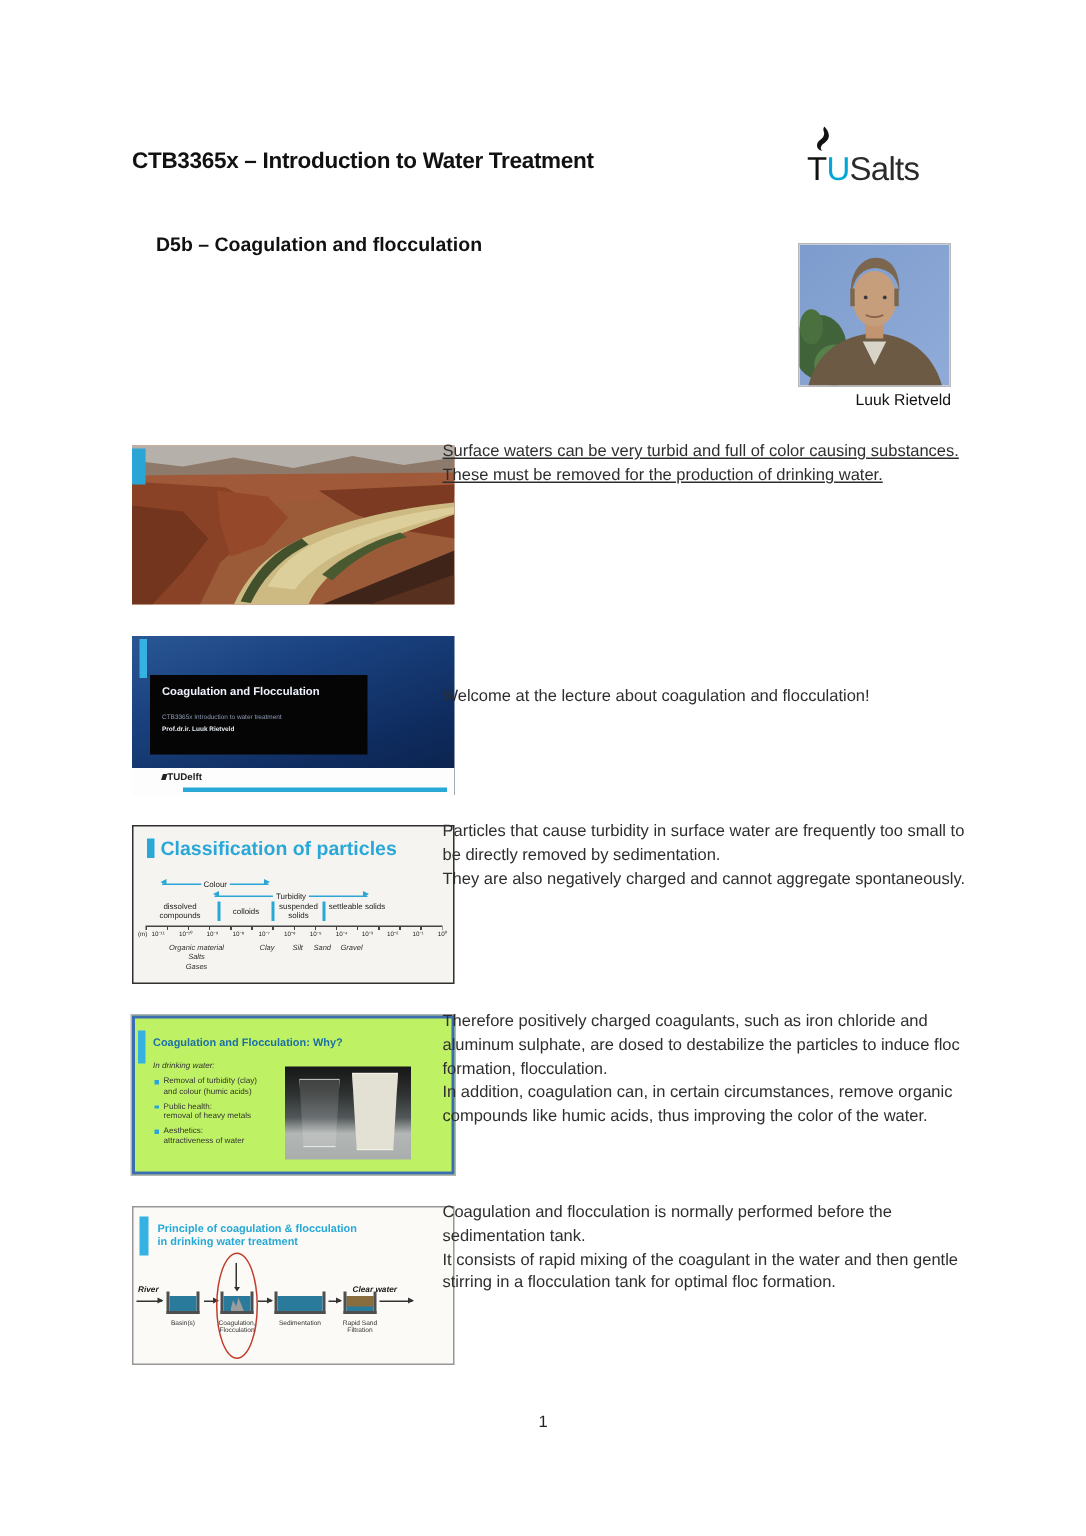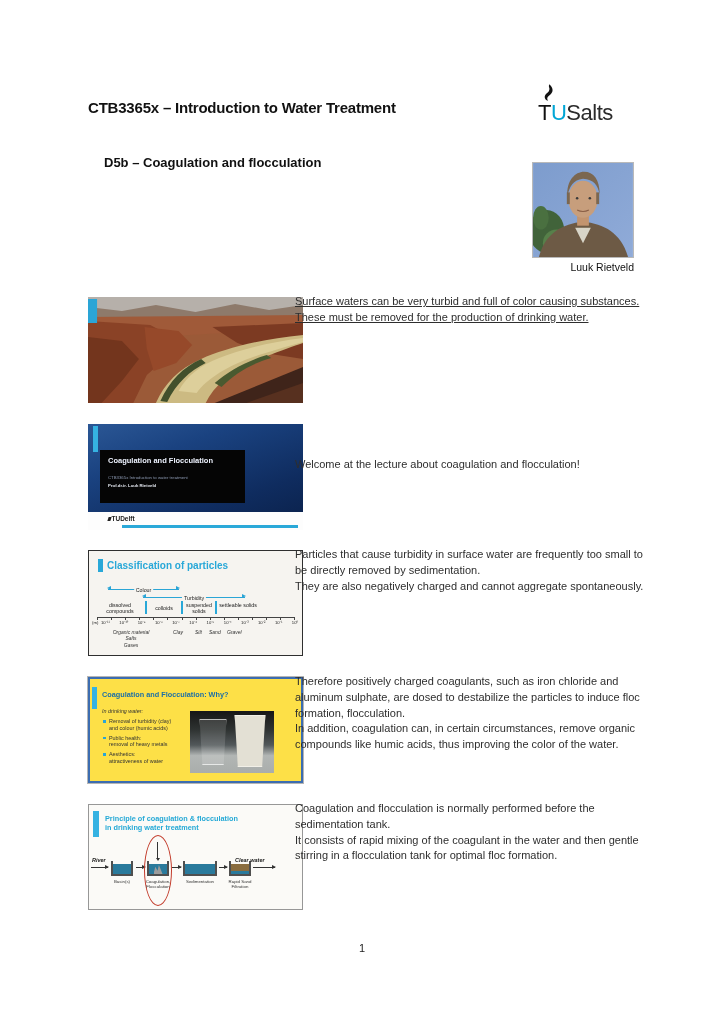--- a/index.html
+++ b/index.html
@@ -39,37 +39,37 @@
   .s2-author { margin-top: 2.5px; font-size: 4.3px; font-weight: bold; color: #e4e8f0; }
   .s2-footer { position: absolute; left: 0; right: 0; bottom: 0; height: 18px; background: #fdfdfd; }
   .s2-footer-logo { position: absolute; left: 20px; top: 3px; font-size: 6.5px; font-weight: bold; color: #222; }
   .s2-footer-logo::before { content: ""; display: inline-block; width: 2.5px; height: 4px; background: #222; margin-right: 1px; transform: skewX(-18deg); }
   .s2-strip { position: absolute; left: 34px; right: 5px; bottom: 2px; height: 3.5px; background: #2aa8d8; }
 
   
   .s3 { background: #f6f4f0; border: 1.5px solid #2f2f2f; }
   .s3-head { position: absolute; left: 9px; top: 8px; display: flex; gap: 4px; align-items: flex-start; }
   .cy-bar { display: inline-block; width: 5px; height: 13px; background: #29a8d8; }
-  .s3-title { font-size: 10px; font-weight: bold; color: #29a8d8; line-height: 13px; }
+  .s3-title { font-size: 13px; font-weight: bold; color: #29a8d8; line-height: 13px; }
   .darrow { position: absolute; height: 0; border-top: 1.2px solid #2aa5d6; }
   .darrow::before { content: ""; position: absolute; left: -1px; top: -3.6px; border-right: 4px solid #2aa5d6; border-top: 2.6px solid transparent; border-bottom: 2.6px solid transparent; }
   .darrow::after { content: ""; position: absolute; right: -1px; top: -3.6px; border-left: 4px solid #2aa5d6; border-top: 2.6px solid transparent; border-bottom: 2.6px solid transparent; }
   .dlabel { position: absolute; left: 50%; top: -4.5px; transform: translateX(-50%); background: #f6f4f0; padding: 0 2px; font-size: 5.3px; line-height: 8px; color: #222; white-space: nowrap; }
   .s3-cat { position: absolute; font-size: 5.3px; line-height: 6px; color: #222; text-align: center; }
   .cat-div { position: absolute; width: 2px; height: 13px; background: #29a8d8; }
   .s3-axis { position: absolute; left: 8px; right: 7px; top: 66px; height: 3px;
              border-top: 1px solid #444;
              background: repeating-linear-gradient(90deg, #444 0 1px, transparent 1px 14.1px); }
   .s3-unit { position: absolute; left: 3px; top: 69px; font-size: 4.2px; color: #222; }
   .s3-ticks { position: absolute; left: 12px; right: 4px; top: 69px; display: flex; justify-content: space-between; font-size: 4.2px; color: #222; }
   .s3-matleft { position: absolute; left: 12px; top: 78px; width: 60px; text-align: center; font-size: 5px; font-style: italic; line-height: 6.3px; color: #333; }
   .s3-mat { position: absolute; top: 78px; font-size: 5px; font-style: italic; color: #333; }
 
   
-  .s4 { background: #fde047; border: 2px solid #3c6db0; box-shadow: 0 0 0 1px #b5b5b5; }
+  .s4 { background: #bef264; border: 2px solid #3c6db0; box-shadow: 0 0 0 1px #b5b5b5; }
   .s4-tab { position: absolute; left: 2px; top: 8px; width: 4.5px; height: 22px; background: #35b2e2; }
   .s4-title { position: absolute; left: 12px; top: 11px; width: 160px; font-size: 7.3px; font-weight: bold; color: #1c6fa6; }
   .s4-intro { position: absolute; left: 12px; top: 29px; font-size: 5.4px; font-style: italic; color: #333; }
   .s4-bullets { position: absolute; left: 12px; top: 39px; width: 88px; list-style: none; }
   .s4-bullets li { position: relative; padding-left: 7px; margin-bottom: 3.5px; font-size: 5.4px; line-height: 6.6px; color: #333; white-space: pre-line; }
   .s4-bullets li::before { content: ""; position: absolute; left: 1px; top: 2px; width: 2.6px; height: 2.6px; background: #2aa5d6; }
   .s4-photo { position: absolute; left: 100px; top: 32px; width: 84px; height: 62px; background: linear-gradient(180deg, #161616 0%, #2e3231 30%, #52585a 55%, #b2b6b4 72%, #a9adab 100%); overflow: hidden; }
   .glass { position: absolute; border: 1px solid rgba(255,255,255,0.65); background: rgba(255,255,255,0.14); clip-path: polygon(2% 0, 98% 0, 88% 100%, 12% 100%); }
   .glass.clear { left: 9px; top: 8px; width: 28px; height: 46px; }
   .glass.milky { left: 44px; top: 4px; width: 32px; height: 52px; background: #e3e0d4; border-color: #f2f0e8; }

